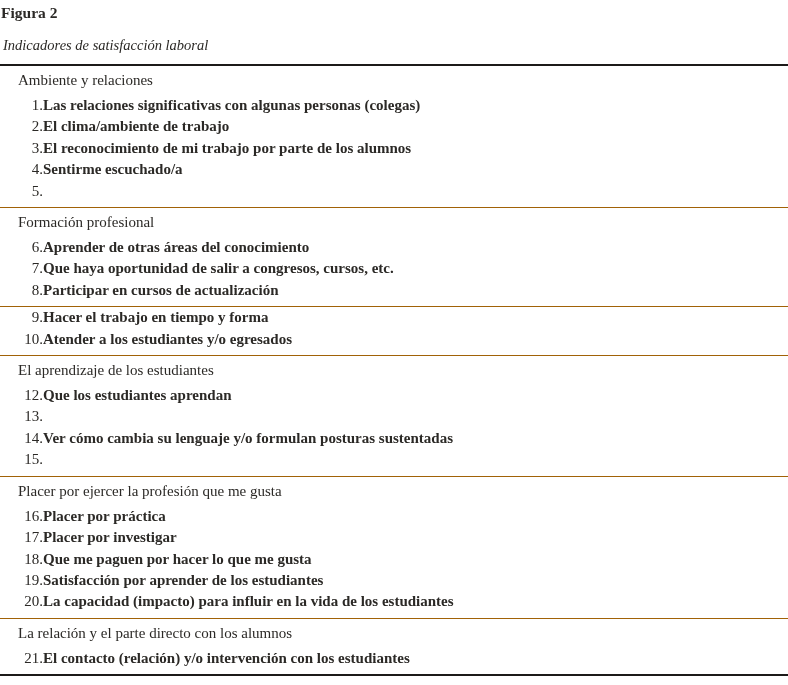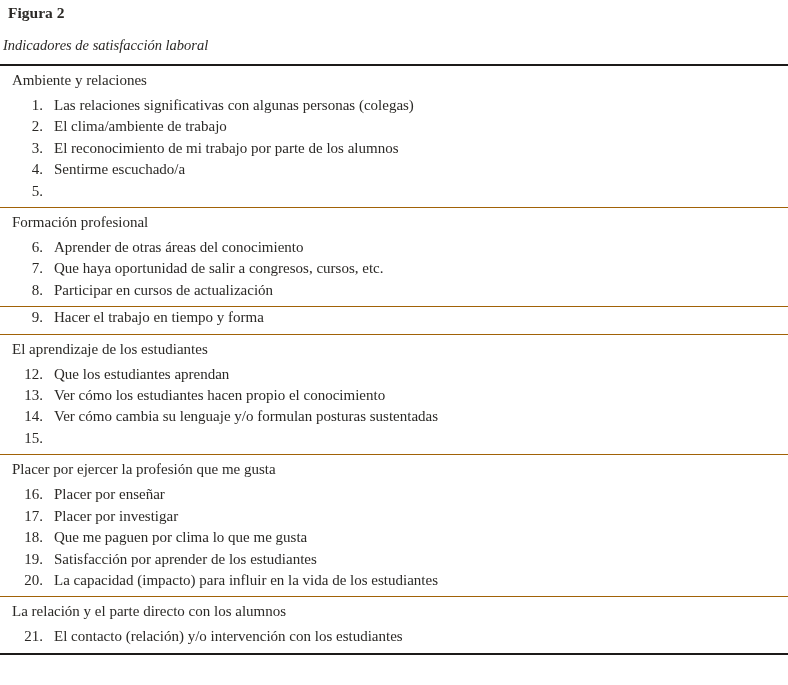--- a/index.html
+++ b/index.html
@@ -14,21 +14,21 @@
   }
   .page {
     width: 788px;
     box-sizing: border-box;
     padding-top: 3px;
   }
   .fig-label {
     font-weight: bold;
     font-size: 15.5px;
     line-height: 19px;
-    padding-left: 8px;
+    padding-left: 1px;
   }
   .fig-caption {
     font-style: italic;
     font-size: 14.5px;
     line-height: 18px;
     padding-left: 3px;
     margin-top: 14px;
   }
   .table {
     margin-top: 10px;
@@ -37,35 +37,35 @@
   }
   .section {
     border-top: 1px solid #a16207;
   }
   .section:first-child {
     border-top: none;
   }
   .section-title {
     font-size: 15px;
     line-height: 17px;
-    padding: 6px 0 6px 12px;
+    padding: 6px 0 6px 18px;
   }
   .row {
     display: flex;
     font-size: 15px;
     line-height: 21.4px;
   }
   .row .num {
     width: 43px;
     flex: 0 0 43px;
     text-align: right;
   }
   .row .txt {
-    margin-left: 11px;
     white-space: nowrap;
+    font-weight: bold;
   }
   .section-items {
     padding-bottom: 5px;
   }
 </style>
 </head>
 <body>
 
 <div class="page">
   <div class="fig-label">Figura 2</div>
@@ -111,56 +111,59 @@
             <span class="txt">Participar en cursos de actualización</span>
           </div>
         </div>
       </div>
       <div class="section">
         <div class="section-items">
           <div class="row">
             <span class="num">9.</span>
             <span class="txt">Hacer el trabajo en tiempo y forma</span>
           </div>
+          <div class="row">
+            <span class="num">10.</span>
+            <span class="txt">Atender a los estudiantes y/o egresados</span>
+          </div>
         </div>
       </div>
       <div class="section">
         <div class="section-title">El aprendizaje de los estudiantes</div>
         <div class="section-items">
           <div class="row">
             <span class="num">12.</span>
             <span class="txt">Que los estudiantes aprendan</span>
           </div>
           <div class="row">
             <span class="num">13.</span>
-            <span class="txt">Ver cómo los estudiantes hacen propio el conocimiento</span>
           </div>
           <div class="row">
             <span class="num">14.</span>
             <span class="txt">Ver cómo cambia su lenguaje y/o formulan posturas sustentadas</span>
           </div>
           <div class="row">
             <span class="num">15.</span>
           </div>
         </div>
       </div>
       <div class="section">
         <div class="section-title">Placer por ejercer la profesión que me gusta</div>
         <div class="section-items">
           <div class="row">
             <span class="num">16.</span>
-            <span class="txt">Placer por enseñar</span>
+            <span class="txt">Placer por práctica</span>
           </div>
           <div class="row">
             <span class="num">17.</span>
             <span class="txt">Placer por investigar</span>
           </div>
           <div class="row">
             <span class="num">18.</span>
-            <span class="txt">Que me paguen por clima lo que me gusta</span>
+            <span class="txt">Que me paguen por hacer lo que me gusta</span>
           </div>
           <div class="row">
             <span class="num">19.</span>
             <span class="txt">Satisfacción por aprender de los estudiantes</span>
           </div>
           <div class="row">
             <span class="num">20.</span>
             <span class="txt">La capacidad (impacto) para influir en la vida de los estudiantes</span>
           </div>
         </div>

